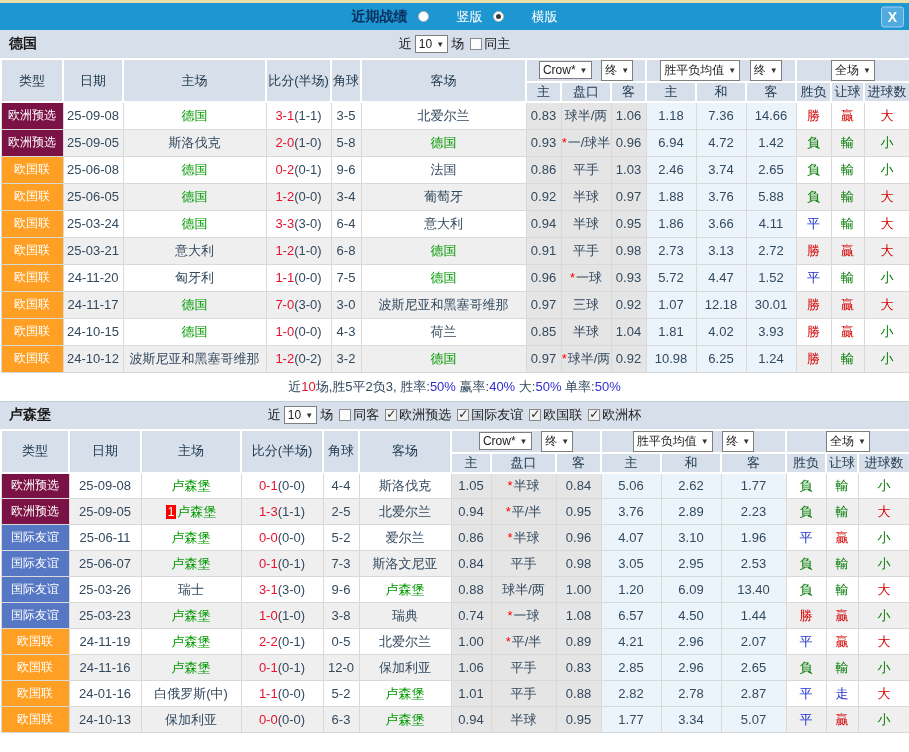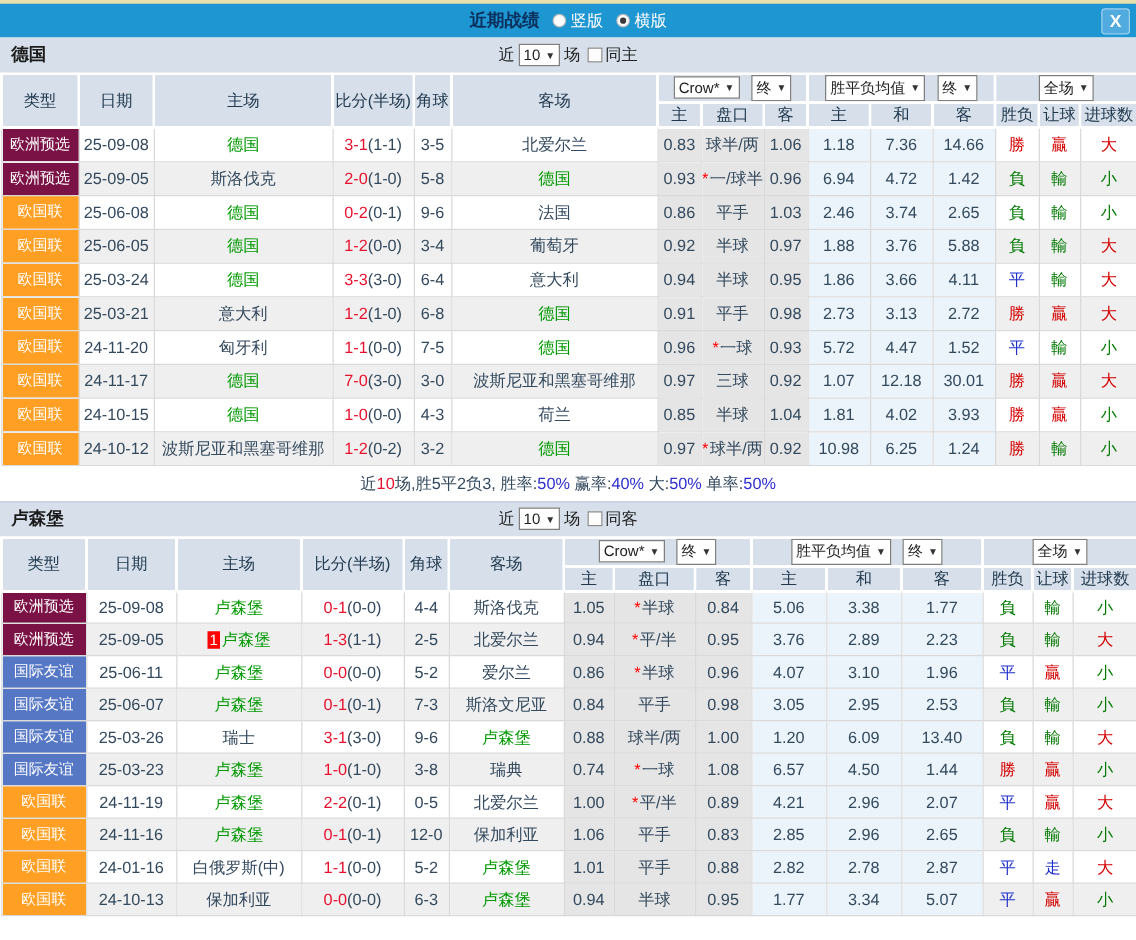--- a/index.html
+++ b/index.html
@@ -18,21 +18,21 @@
   .dialog-title { color:#0A2F5C; font-weight:bold; font-size:14px; }
   .radio {
     width:11px; height:11px; border-radius:50%; background:#fff;
     border:1px solid #bbb; display:inline-block; position:relative;
     margin:0 4px 0 10px; flex:0 0 auto;
   }
   .radio.checked::after {
     content:""; position:absolute; left:2px; top:2px; right:2px; bottom:2px;
     background:#3a3a3a; border-radius:50%;
   }
-  .radio-label { color:#fff; font-size:13px; }
+  .radio-label { color:#fff; font-size:13px;margin-left:24px; }
   .close-btn {
     position:absolute; right:5px; top:50%; transform:translateY(-50%);
     width:23px; height:21px; background:#52ABDE; border:1px solid #9CD0EF;
     border-radius:3px; color:#fff; font-weight:bold; font-size:14px;
     text-align:center; line-height:19px; cursor:pointer;
   }
   
   .section-header {
     height:28px; background:#D7E0EA;
     display:flex; align-items:center; justify-content:center; position:relative;
@@ -338,20 +338,21 @@
 <div class="summary"><span class="sum-dark">近</span><span class="sum-red">10</span><span class="sum-dark">场,胜5平2负3, 胜率:</span><span class="sum-blue">50%</span><span class="sum-dark"> 赢率:</span><span class="sum-blue">40%</span><span class="sum-dark"> 大:</span><span class="sum-blue">50%</span><span class="sum-dark"> 单率:</span><span class="sum-blue">50%</span></div>
 
 <div class="section-header with-top">
   <span class="team-name">卢森堡</span>
   <div class="controls">
     <span>近</span>
     <span class="mini-select">10</span>
     <span>场</span>
     <span class="checkbox"></span>
     <span class="cb-label">同客</span>
+    <span><span class="checkbox checked"></span><span class="cb-label">欧洲预选</span><span class="checkbox checked"></span><span class="cb-label">国际友谊</span><span class="checkbox checked"></span><span class="cb-label">欧国联</span><span class="checkbox checked"></span><span class="cb-label">欧洲杯</span></span>
   </div>
 </div>
 
 <table class="grid">
   <colgroup>
     <col style="width:68px">
       <col style="width:72px">
       <col style="width:100px">
       <col style="width:82px">
     <col style="width:36px">
@@ -403,21 +404,21 @@
         <td class="type" style="background: rgb(123, 18, 69);">欧洲预选</td>
         <td>25-09-08</td>
         <td><span class="focus">卢森堡</span></td>
         <td><span class="score-main">0-1</span><span class="score-half">(0-0)</span></td>
         <td>4-4</td>
         <td><span>斯洛伐克</span></td>
         <td class="odds">1.05</td>
         <td class="odds"><span class="star">*</span><span>半球</span></td>
         <td class="odds">0.84</td>
         <td class="avg">5.06</td>
-        <td class="avg">3.38</td>
+        <td class="avg">2.62</td>
         <td class="avg">1.77</td>
         <td class="mark" style="color: rgb(0, 122, 0);">負</td>
         <td class="mark" style="color: rgb(0, 122, 0);">輸</td>
         <td class="mark" style="color: rgb(0, 122, 0);">小</td>
       </tr>
       <tr class="alt">
         <td class="type" style="background: rgb(123, 18, 69);">欧洲预选</td>
         <td>25-09-05</td>
         <td><span class="badge1">1</span><span class="focus">卢森堡</span></td>
         <td><span class="score-main">1-3</span><span class="score-half">(1-1)</span></td>

